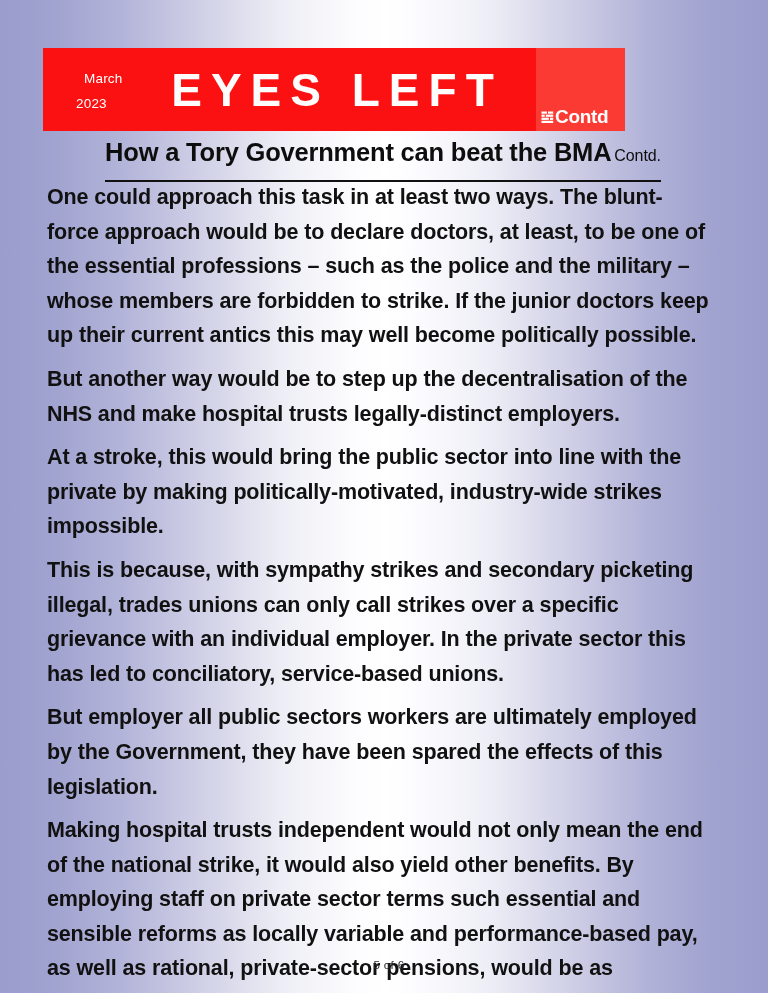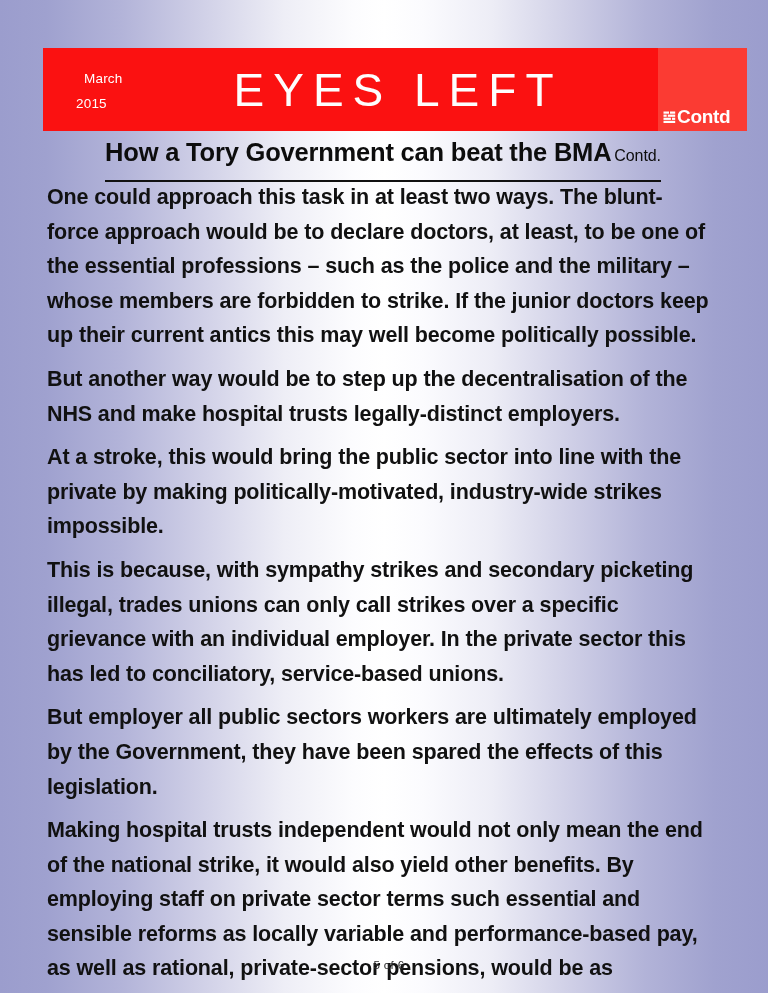--- a/index.html
+++ b/index.html
@@ -36,21 +36,21 @@
         #b2b3d8 84%,
         #a0a2cf 93%,
         #9b9dcd 100%);
   }
 
   
   .banner {
     position: absolute;
     left: 43px;
     top: 48px;
-    width: 704px;
+    width: 582px;
     height: 83px;
     background: #fb1111;
     box-sizing: border-box;
   }
   .banner-date {
     position: absolute;
     left: 25px;
     top: 18px;
     width: 110px;
     color: #ffffff;
@@ -64,21 +64,21 @@
 
   .banner-title {
     position: absolute;
     left: 0;
     right: 0;
     top: 50%;
     transform: translateY(-50%);
     text-align: center;
     color: #fdfdfd;
     font-size: 46px;
-    font-weight: normal;
+    font-weight: bold;
     letter-spacing: 9px;
     line-height: 1;
     padding-left: 6px;
     white-space: nowrap;
   }
 
   
   .logo-box {
     position: absolute;
     right: 0px;
@@ -173,21 +173,21 @@
 </style>
 </head>
 <body>
 
 <div class="page">
 
   <div class="banner">
 
     <div class="banner-date">
       <span class="date-month">March</span>
-      <span class="date-year">2015</span>
+      <span class="date-year">2023</span>
     </div>
 
     <div class="banner-title">EYES  LEFT</div>
 
     <div class="logo-box">
       <div class="logo-lockup">
         <svg class="logo-flag" viewBox="0 0 13 13">
           <rect x="0" y="0" width="13" height="13" fill="#fb3b33"></rect>
           <rect x="0.5" y="0.5" width="5.5" height="2.2" fill="#ffffff"></rect>
           <rect x="7.0" y="0.5" width="5.2" height="2.2" fill="#ffffff"></rect>

